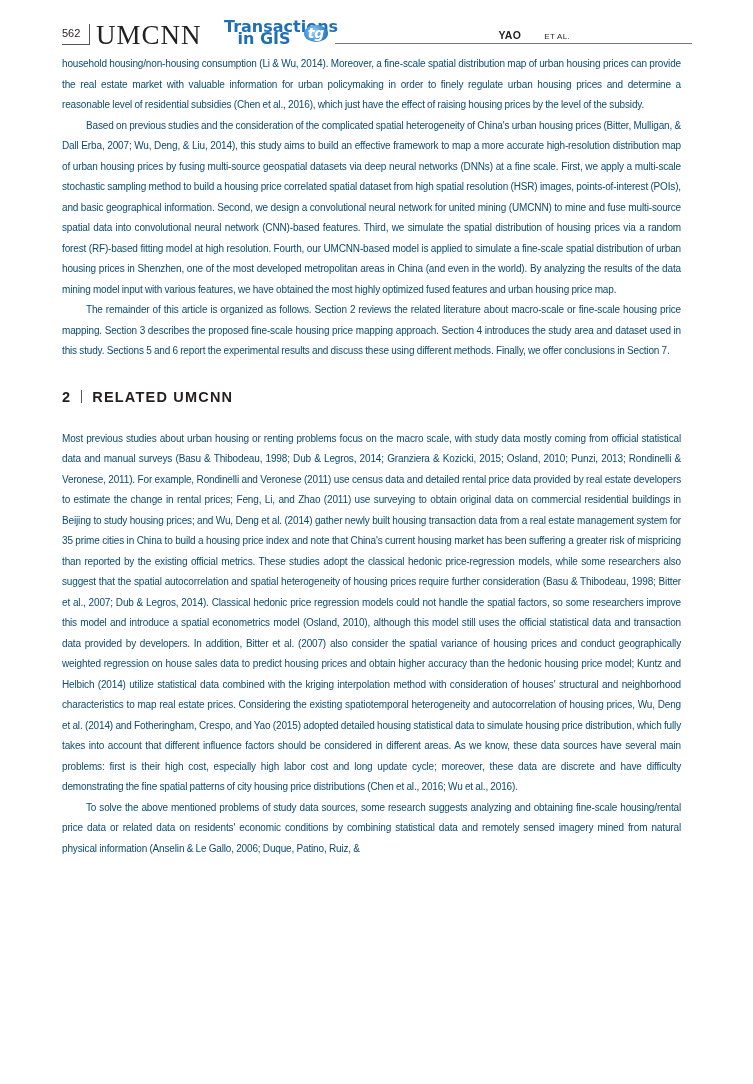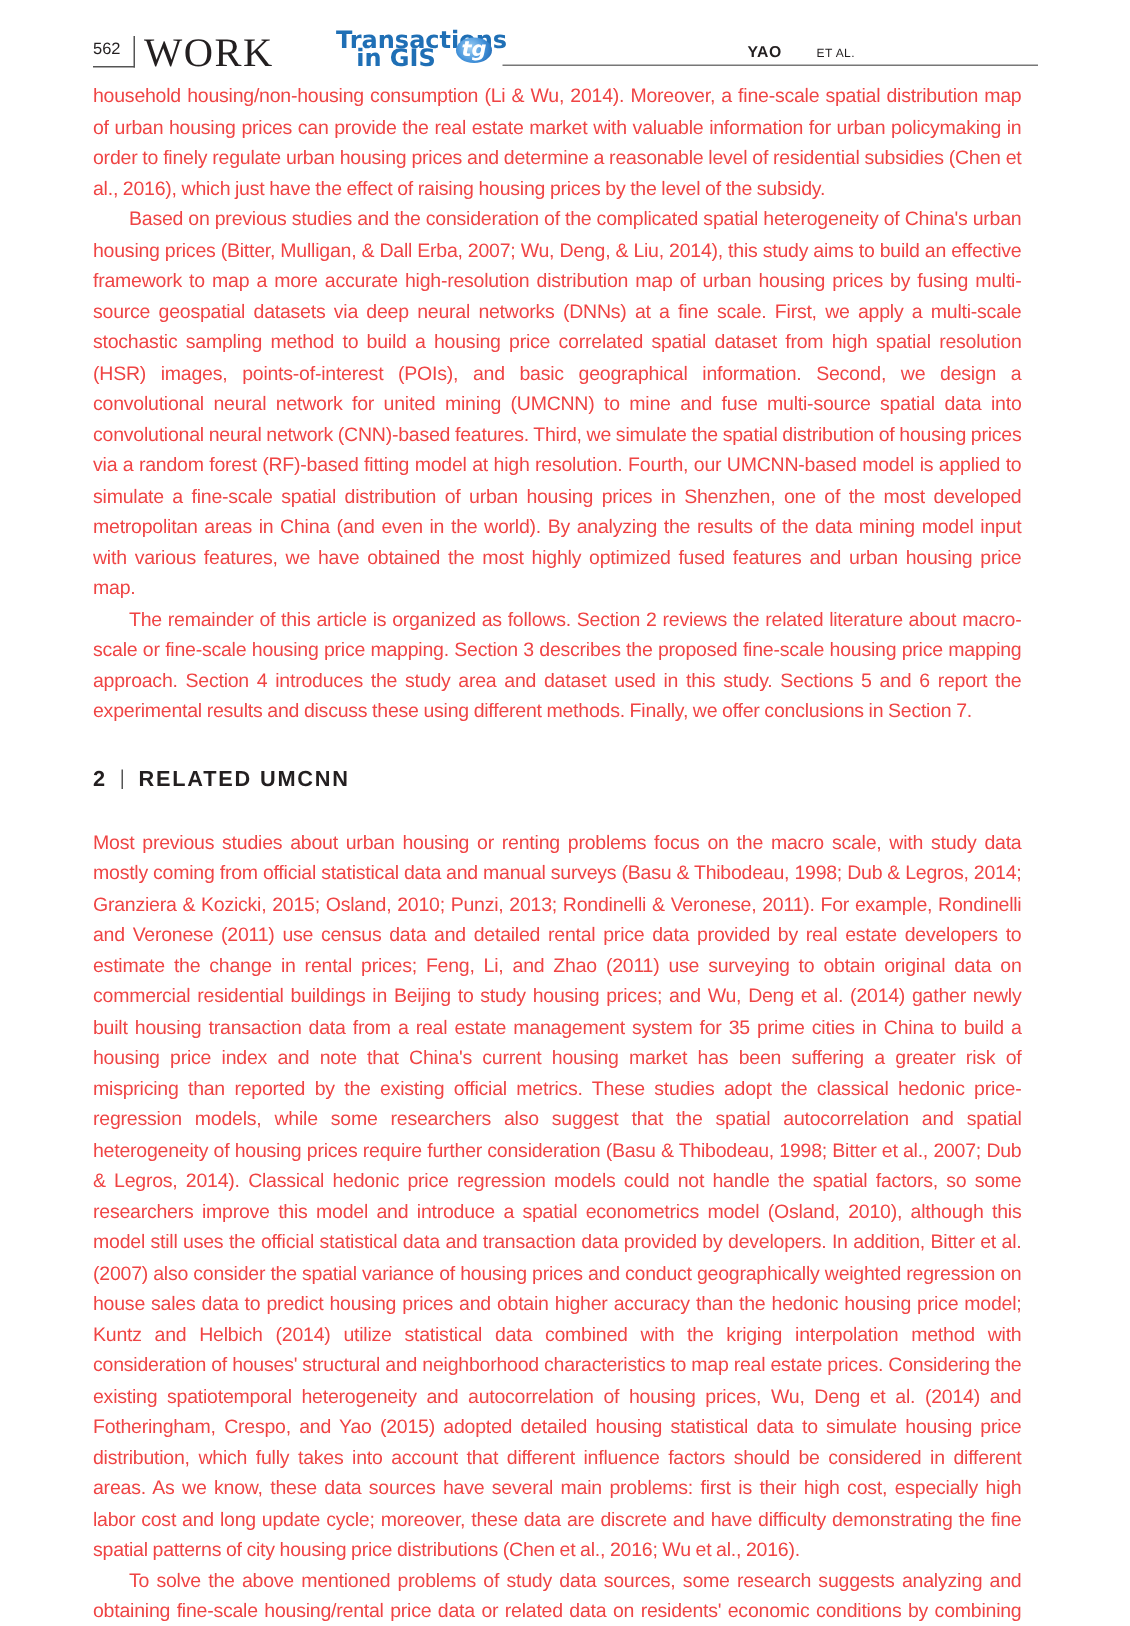--- a/index.html
+++ b/index.html
@@ -19,36 +19,36 @@
   .tg-logo { position: absolute; left: 304px; top: 25px; width: 24px; height: 17px; border-radius: 50%;
              background: radial-gradient(circle at 40% 40%, #9fd0f5 0%, #3f8fd8 55%, #1b5fa8 100%);
              color: #fff; font-size: 14px; font-weight: bold; font-style: italic; text-align: center;
              line-height: 17px; font-family: "DejaVu Sans", sans-serif; }
   .header-rule { position: absolute; left: 335px; top: 43px; width: 357px; height: 1px; background: #777; }
   .running-head { position: absolute; right: 62px; top: 29px; font-size: 10.5px; font-weight: bold;
                   color: #231f20; letter-spacing: 0.3px; }
   .running-head .sc { font-size: 8px; font-weight: normal; padding-left: 20px; }
 
   .body-text { position: absolute; left: 62px; top: 54px; width: 619px; }
-  .para { margin: 0; font-family: "Liberation Sans", sans-serif; font-size: 13px; line-height: 20.5px;
-          text-align: justify; color: #ef4444; letter-spacing: -0.15px; word-spacing: -0.3px; }
+  .para { margin: 0; font-family: "Liberation Sans", sans-serif; font-size: 10px; line-height: 20.5px;
+          text-align: justify; color: #0c4a6e; letter-spacing: -0.15px; word-spacing: -0.3px; }
   .para.indent { text-indent: 24px; }
 
   .section-heading { margin: 25px 0 22px 0; font-size: 14.5px; font-weight: bold; letter-spacing: 1.2px;
                      color: #231f20; display: flex; align-items: center; height: 20px; }
   .section-heading .sep { display: inline-block; width: 1px; height: 13px; background: #555; margin: 0 10px 0 10px; }
 </style>
 </head>
 <body>
 
 <div class="header">
   <span class="page-num">562</span>
   <span class="page-num-bar"></span>
   <span class="page-num-rule"></span>
-  <span class="wiley">WORK</span>
+  <span class="wiley">UMCNN</span>
   <div class="journal">
     <div>Transactions</div>
     <div>in GIS</div>
   </div>
   <span class="tg-logo">tg</span>
   <span class="header-rule"></span>
   <span class="running-head">
     <span>YAO</span>
     <span class="sc">ET AL.</span>
   </span>

